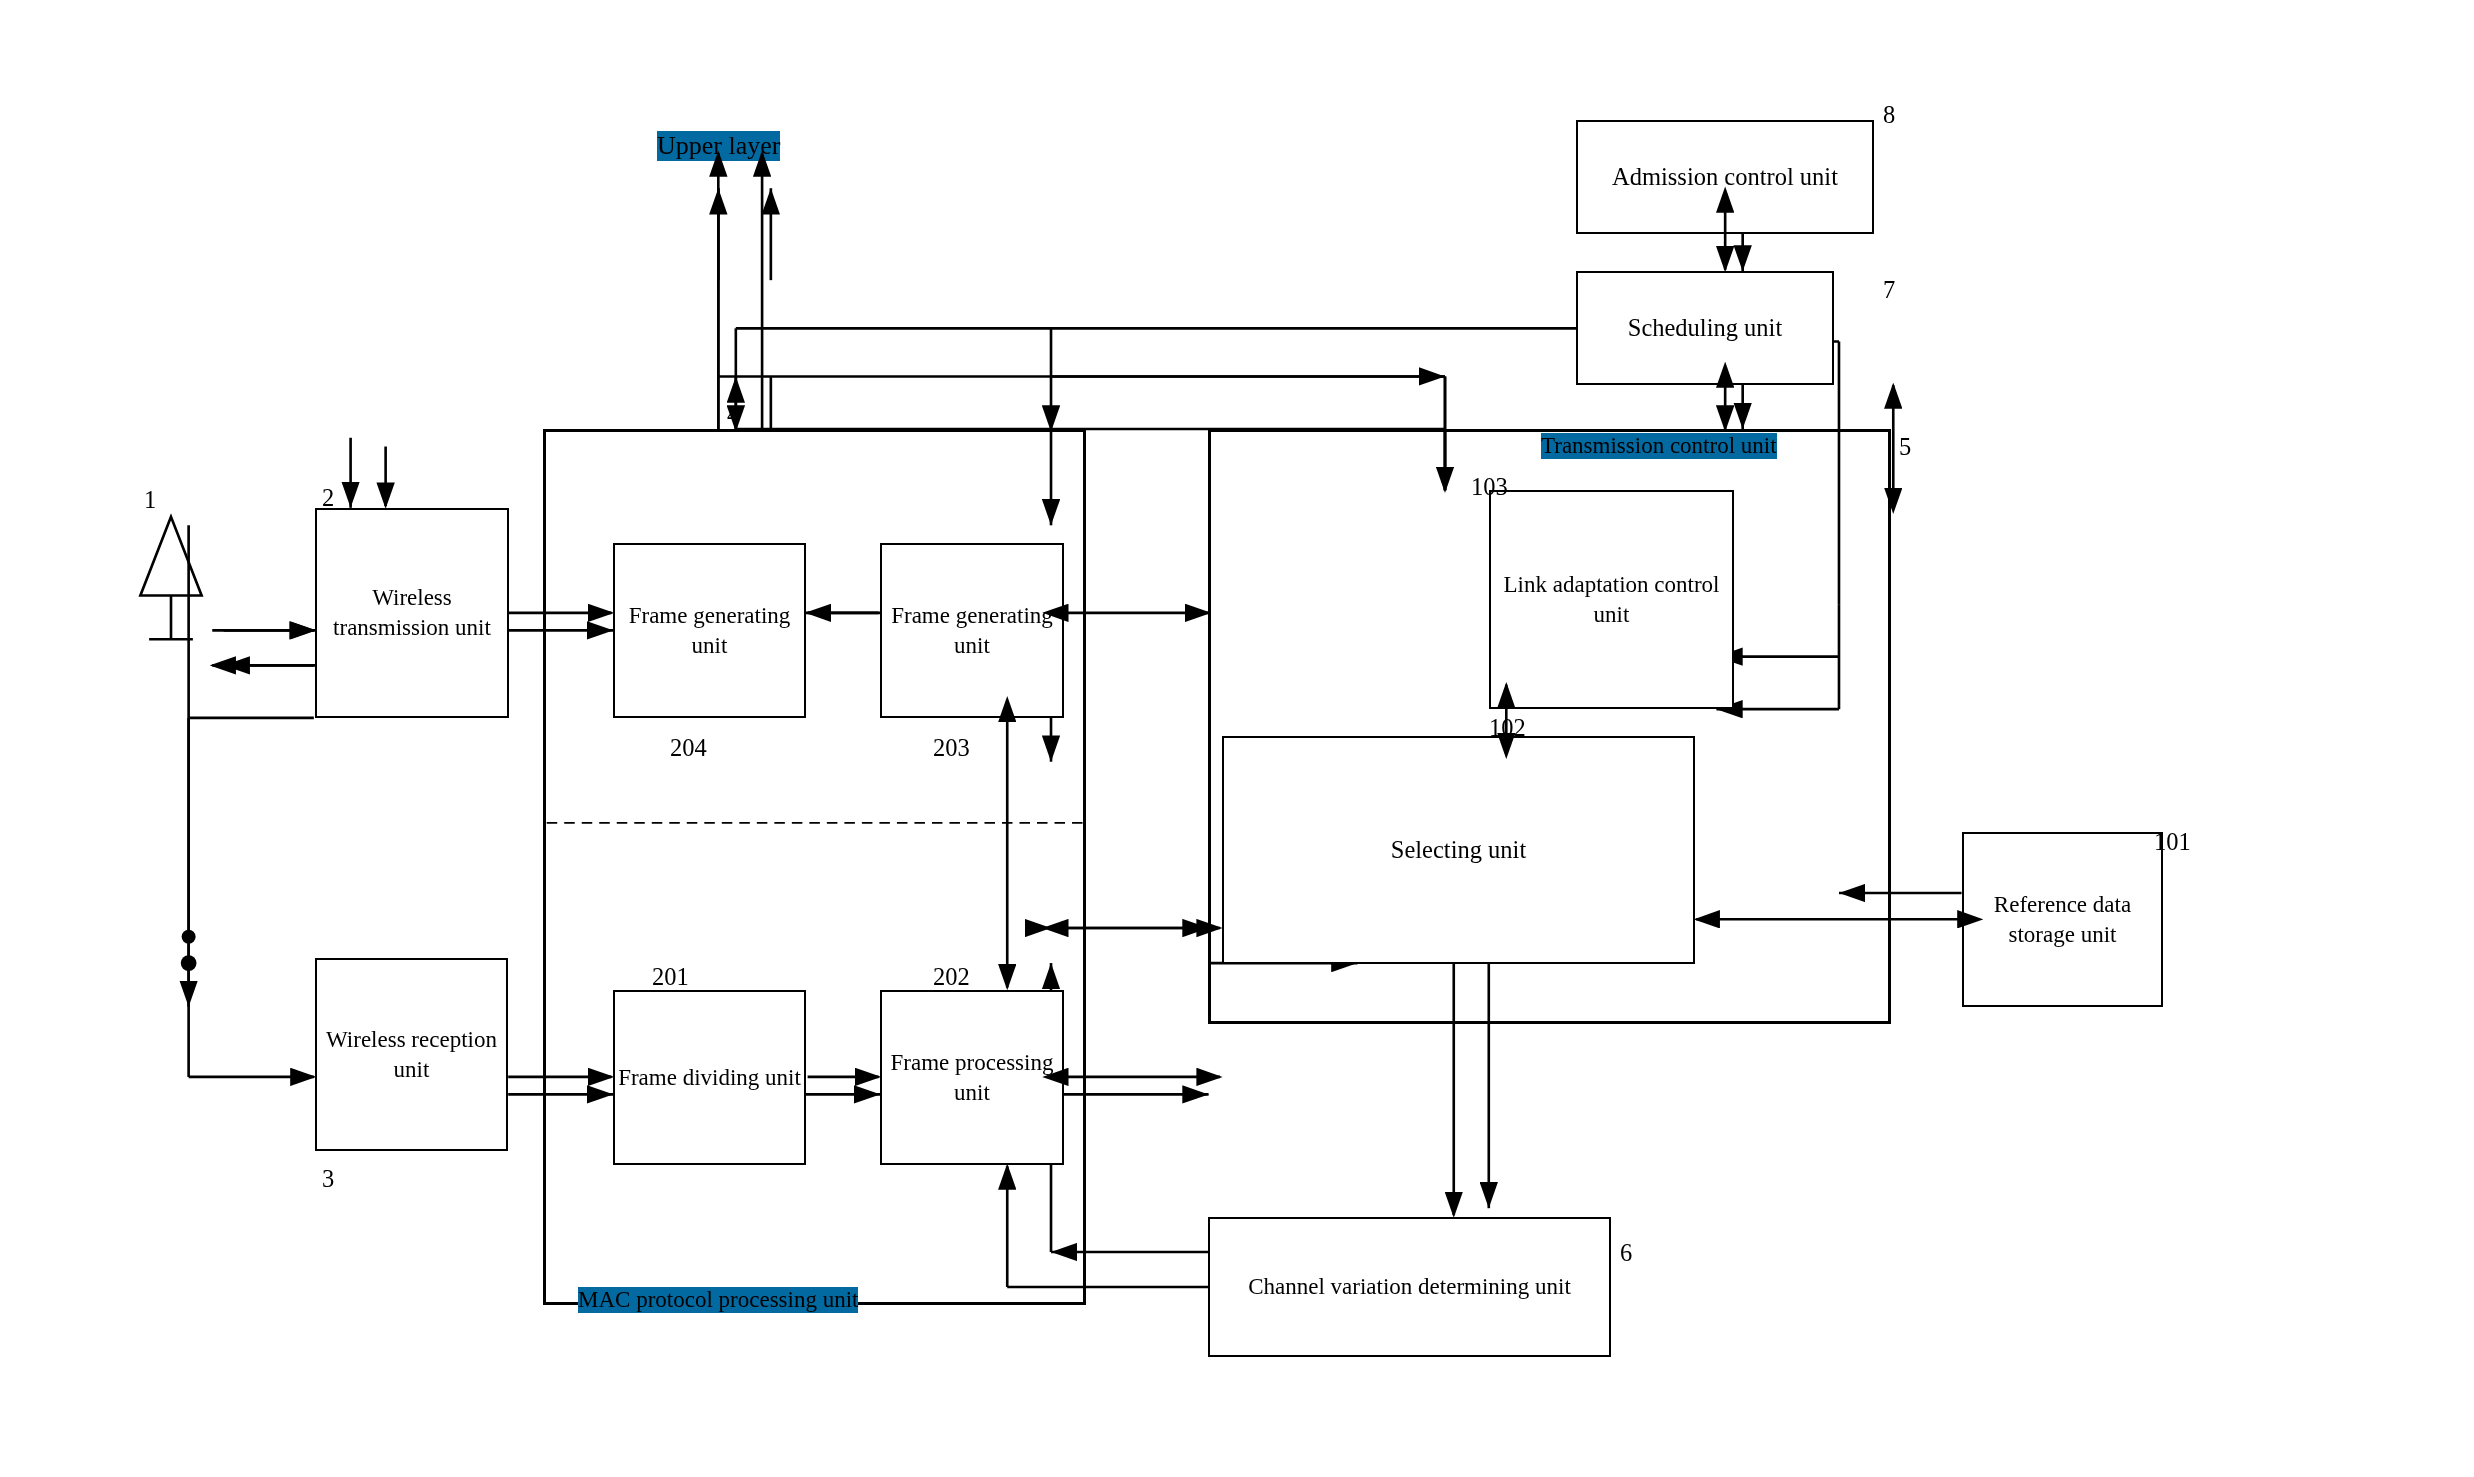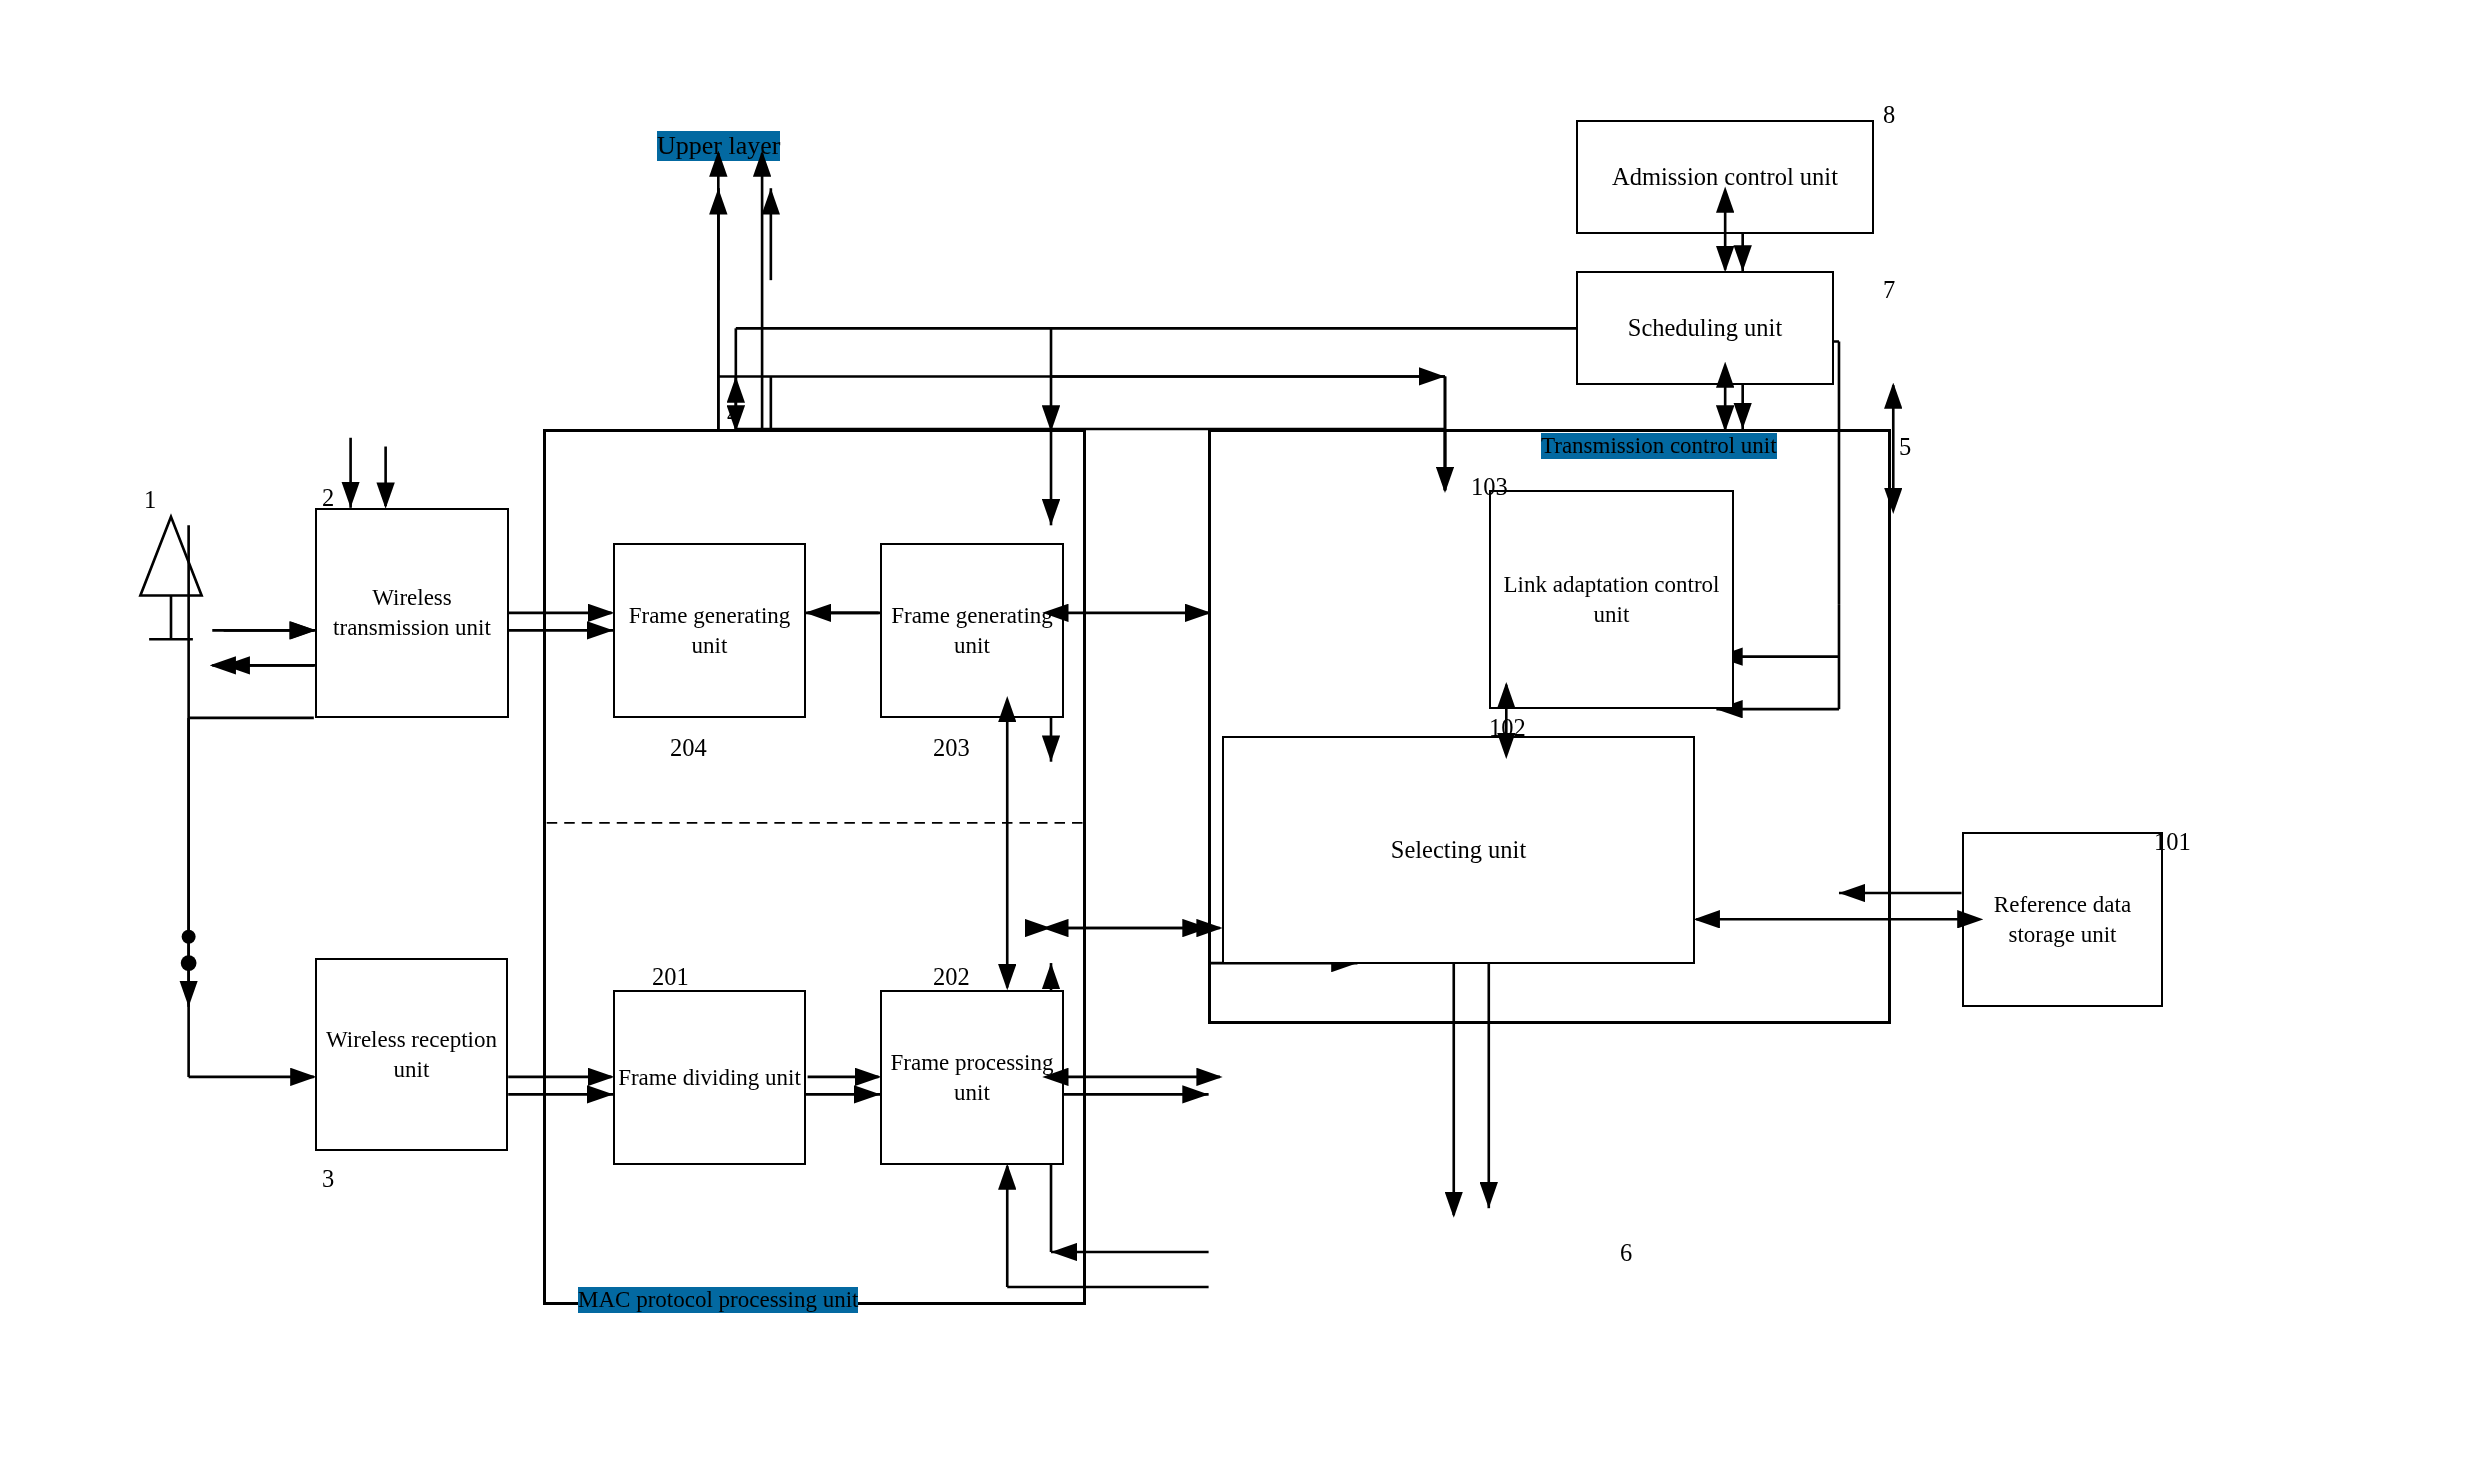--- a/index.html
+++ b/index.html
@@ -202,20 +202,23 @@
   <div class="box" style="left:1222px; top:736px; width:473px; height:228px; font-size:24.5px;">
     <span>Selecting unit</span>
   </div>
   <div class="number" style="left:1489px; top:714px;">102</div>
 
   <div class="box" style="left:1962px; top:832px; width:201px; height:175px; font-size:23px;">
     <span>Reference data storage unit</span>
   </div>
   <div class="number" style="left:2154px; top:828px;">101</div>
 
+  <div class="box" style="left:1208px; top:1217px; width:403px; height:140px; font-size:23px;">
+    <span>Channel variation determining unit</span>
+  </div>
   <div class="number" style="left:1620px; top:1239px;">6</div>
 
   <div class="box" style="left:1576px; top:271px; width:258px; height:114px; font-size:24.5px;">
     <span>Scheduling unit</span>
   </div>
   <div class="number" style="left:1883px; top:276px;">7</div>
 
   <div class="box" style="left:1576px; top:96px; width:298px; height:114px; font-size:24.5px;margin-top:24px;">
     <span>Admission control unit</span>
   </div>

